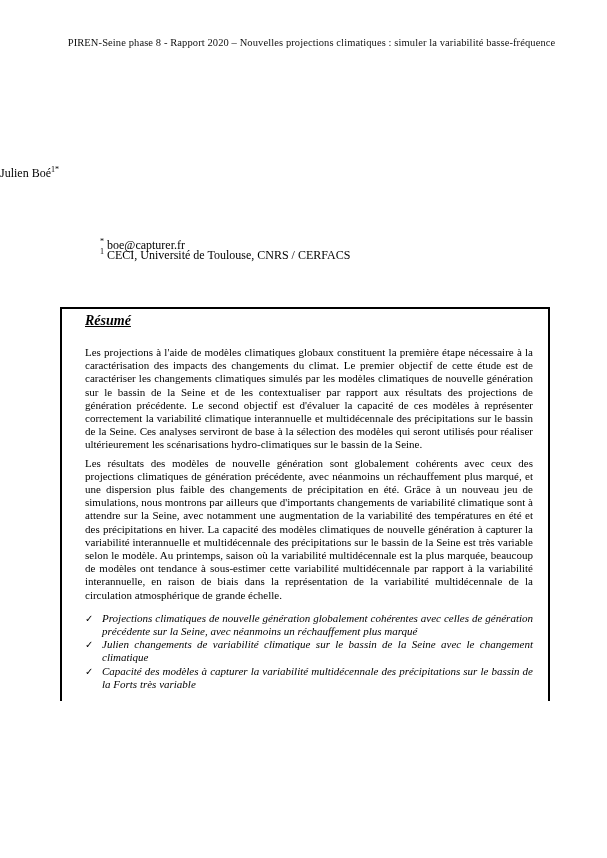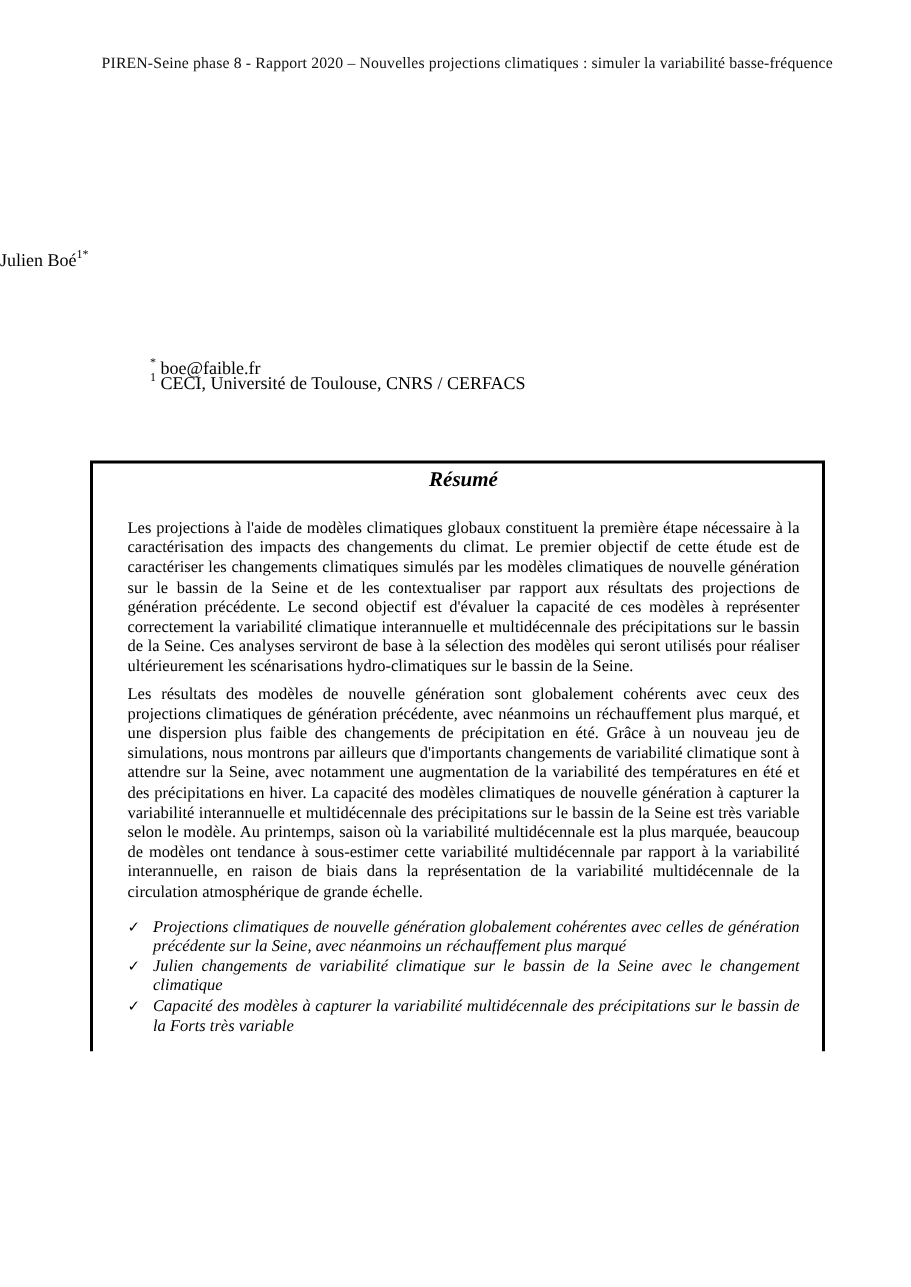--- a/index.html
+++ b/index.html
@@ -78,25 +78,26 @@
     left: 60px;
     top: 307px;
     width: 490px;
     height: 475px;
     box-sizing: border-box;
     border: 2px solid #000000;
     padding: 4px 15px 0 23px;
   }
 
   .resume-heading, .points-heading {
-    text-align: center;
+    text-align: left;
     font-size: 14px;
     font-weight: bold;
     font-style: italic;
     margin: 0;
+    text-decoration: underline;
   }
 
   .resume-paragraph {
     font-size: 11px;
     line-height: 13.2px;
     text-align: justify;
     margin: 0;
   }
   .resume-paragraph.first { margin-top: 17px; }
   .resume-paragraph.second { margin-top: 5px; }
@@ -144,21 +145,21 @@
 
   <div class="author-line">
     <span>Julien Boé</span><sup class="sup">1*</sup>
   </div>
 
   <div class="affiliation-line">
     <sup class="sup">1</sup><span> CECI, Université de Toulouse, CNRS / CERFACS</span>
   </div>
 
   <div class="email-line">
-    <sup class="sup">*</sup><span> boe@faible.fr</span>
+    <sup class="sup">*</sup><span> boe@capturer.fr</span>
   </div>
 
   <div class="resume-box">
 
     <h2 class="resume-heading">Résumé</h2>
 
     <p class="resume-paragraph first">Les projections à l'aide de modèles climatiques globaux constituent la première étape nécessaire à la caractérisation des impacts des changements du climat. Le premier objectif de cette étude est de caractériser les changements climatiques simulés par les modèles climatiques de nouvelle génération sur le bassin de la Seine et de les contextualiser par rapport aux résultats des projections de génération précédente. Le second objectif est d'évaluer la capacité de ces modèles à représenter correctement la variabilité climatique interannuelle et multidécennale des précipitations sur le bassin de la Seine. Ces analyses serviront de base à la sélection des modèles qui seront utilisés pour réaliser ultérieurement les scénarisations hydro-climatiques sur le bassin de la Seine.</p>
 
     <p class="resume-paragraph second">Les résultats des modèles de nouvelle génération sont globalement cohérents avec ceux des projections climatiques de génération précédente, avec néanmoins un réchauffement plus marqué, et une dispersion plus faible des changements de précipitation en été. Grâce à un nouveau jeu de simulations, nous montrons par ailleurs que d'importants changements de variabilité climatique sont à attendre sur la Seine, avec notamment une augmentation de la variabilité des températures en été et des précipitations en hiver. La capacité des modèles climatiques de nouvelle génération à capturer la variabilité interannuelle et multidécennale des précipitations sur le bassin de la Seine est très variable selon le modèle. Au printemps, saison où la variabilité multidécennale est la plus marquée, beaucoup de modèles ont tendance à sous-estimer cette variabilité multidécennale par rapport à la variabilité interannuelle, en raison de biais dans la représentation de la variabilité multidécennale de la circulation atmosphérique de grande échelle.</p>
 

